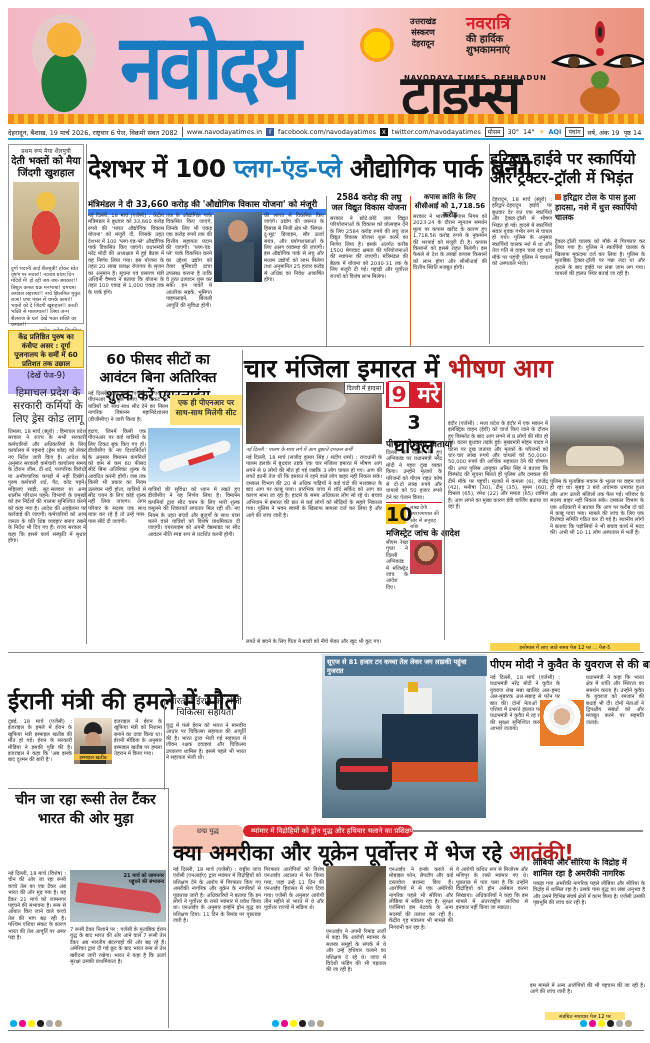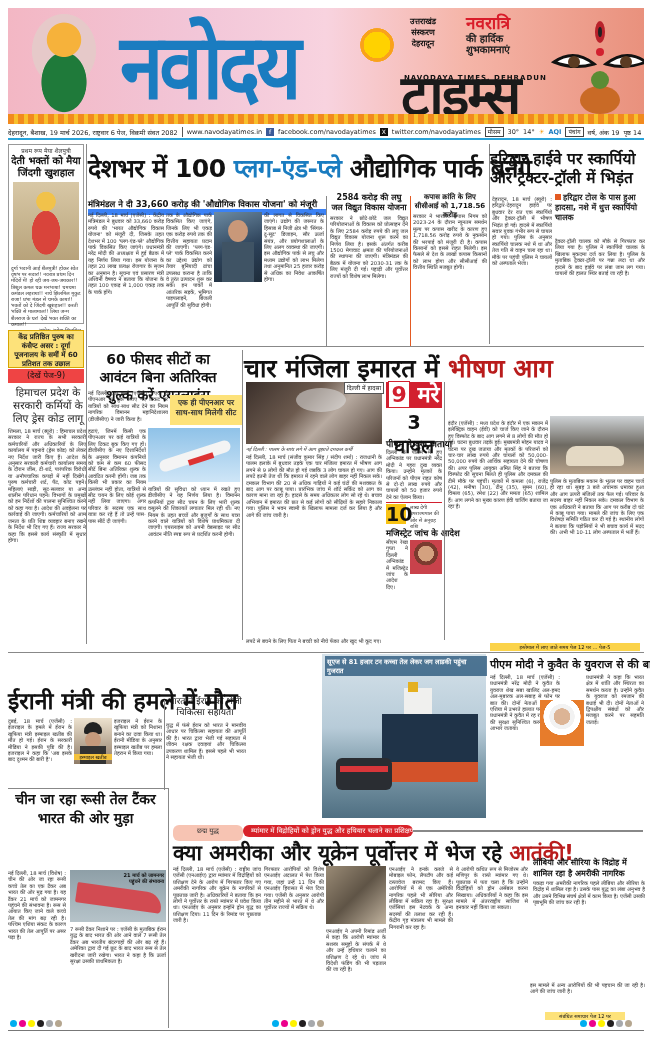--- a/index.html
+++ b/index.html
@@ -29,21 +29,21 @@
 .txt{font-size:5.2px;line-height:6.4px;color:#333;text-align:justify;overflow:hidden}
 .col-rule{position:absolute;width:1px;background:#888}
 .h-rule{position:absolute;height:1px;background:#888}
 .photo{position:absolute;overflow:hidden}
 
 .sidebar{left:8px;top:144px;width:76px;height:180px;border:1px solid #999;padding:2px;text-align:center}
 .sidebar .k{font-size:6px;color:#333}
 .sidebar .h{font-size:10px;font-weight:bold;color:#111;line-height:12px}
 .poem{left:8px;top:264px;width:76px;height:64px;font-size:5px;line-height:6.2px;color:#333;padding:1px 3px}
 .yellowbox{left:8px;top:330px;width:76px;height:38px;background:#fde27a;border:1px solid #d7a500;padding:2px;font-size:7px;font-weight:bold;color:#222;text-align:center;line-height:9px}
-.deko{left:8px;top:369px;width:76px;height:14px;background:#ef4444;font-size:8px;text-align:center;line-height:14px}
+.deko{left:8px;top:369px;width:76px;height:25px;background:#c4b5fd;font-size:8px;text-align:center;line-height:14px}
 .himachal{left:8px;top:386px;width:80px;font-size:10.5px;line-height:13px;text-align:center;color:#222}
 
 .hl-main{left:88px;top:150px;font-size:25px;font-weight:bold;color:#111;white-space:nowrap;letter-spacing:-0.5px}
 .hl-main .blue{color:#1a7cc0}
 .sub-main{left:88px;top:198px;font-size:8.5px;font-weight:bold;color:#111;white-space:nowrap;border-bottom:6px solid #3b82f6;width:238px}
 .hl-right{left:490px;top:150px;width:154px;font-size:15.5px;font-weight:bold;line-height:19px;color:#111}
 .side-note{left:555px;top:193px;width:90px;font-size:8px;font-weight:bold;color:#222;line-height:10px}
 .side-note .sq{display:inline-block;width:6px;height:6px;background:#e35a22;margin-right:2px}
 .hl-60{left:88px;top:350px;width:140px;font-size:14px;font-weight:bold;line-height:18px;text-align:center;color:#111}
 .pnr{left:170px;top:395px;width:72px;height:30px;background:#fde27a;font-size:7.5px;font-weight:bold;text-align:center;line-height:10px;color:#333;padding-top:3px}
@@ -61,21 +61,21 @@
 .two-yr{left:242px;top:616px;font-size:8.5px;font-weight:bold;color:#111;width:140px;line-height:10px}
 .hl-iran{left:8px;top:684px;font-size:23px;font-weight:bold;white-space:nowrap}
 .hl-iranmed{left:165px;top:696px;width:80px;font-size:9px;line-height:11px;text-align:center}
 .saudi{left:250px;top:664px;width:66px;height:152px;border:1px solid #888;padding:2px}
 .saudi .h{font-size:9.5px;font-weight:bold;line-height:12px;text-align:center}
 .saudi .eid{color:#1a7cc0}
 .ship-cap{left:325px;top:656px;width:162px;font-size:6.5px;font-weight:bold;color:#fff;background:rgba(20,70,110,.7);padding:1px 2px}
 .hl-modi{left:490px;top:656px;font-size:11px;font-weight:bold;white-space:nowrap}
 .strip{left:490px;top:643px;width:150px;height:8px;background:#fbd34a;font-size:5px;text-align:center;line-height:8px}
 .hl-china{left:8px;top:790px;width:155px;font-size:14px;font-weight:bold;line-height:19px;text-align:center}
-.chhadam{left:173px;top:825px;width:70px;height:16px;background:#f7c4b3;border-radius:6px;font-size:7px;text-align:center;line-height:12px;color:#333}
+.chhadam{left:173px;top:825px;width:70px;height:28px;background:#f7c4b3;border-radius:6px;font-size:7px;text-align:center;line-height:12px;color:#333}
 .redbar{left:243px;top:825px;width:170px;height:12px;background:#d82229;border-radius:6px;color:#fff;font-size:7px;line-height:12px;padding-left:8px;white-space:nowrap}
 .greybar{left:413px;top:830px;width:230px;height:2px;background:#888}
 .hl-us{left:173px;top:838px;font-size:21px;font-weight:bold;white-space:nowrap}
 .hl-us .blue{color:#b91c1c}
 .libya{left:533px;top:857px;width:112px;font-size:8px;font-weight:bold;line-height:11px}
 .stmt{left:528px;top:947px;width:117px;background:#fde6a6;padding:2px;font-size:6px;line-height:7px}
 .stmt .h{font-weight:bold;color:#b22;font-size:6.5px}
 .cmyk{position:absolute;display:flex;gap:2px}
 .cmyk span{width:7px;height:7px;border-radius:50%;display:block}
 .footer-rule{left:8px;top:1030px;width:636px;height:1px;background:#777}

